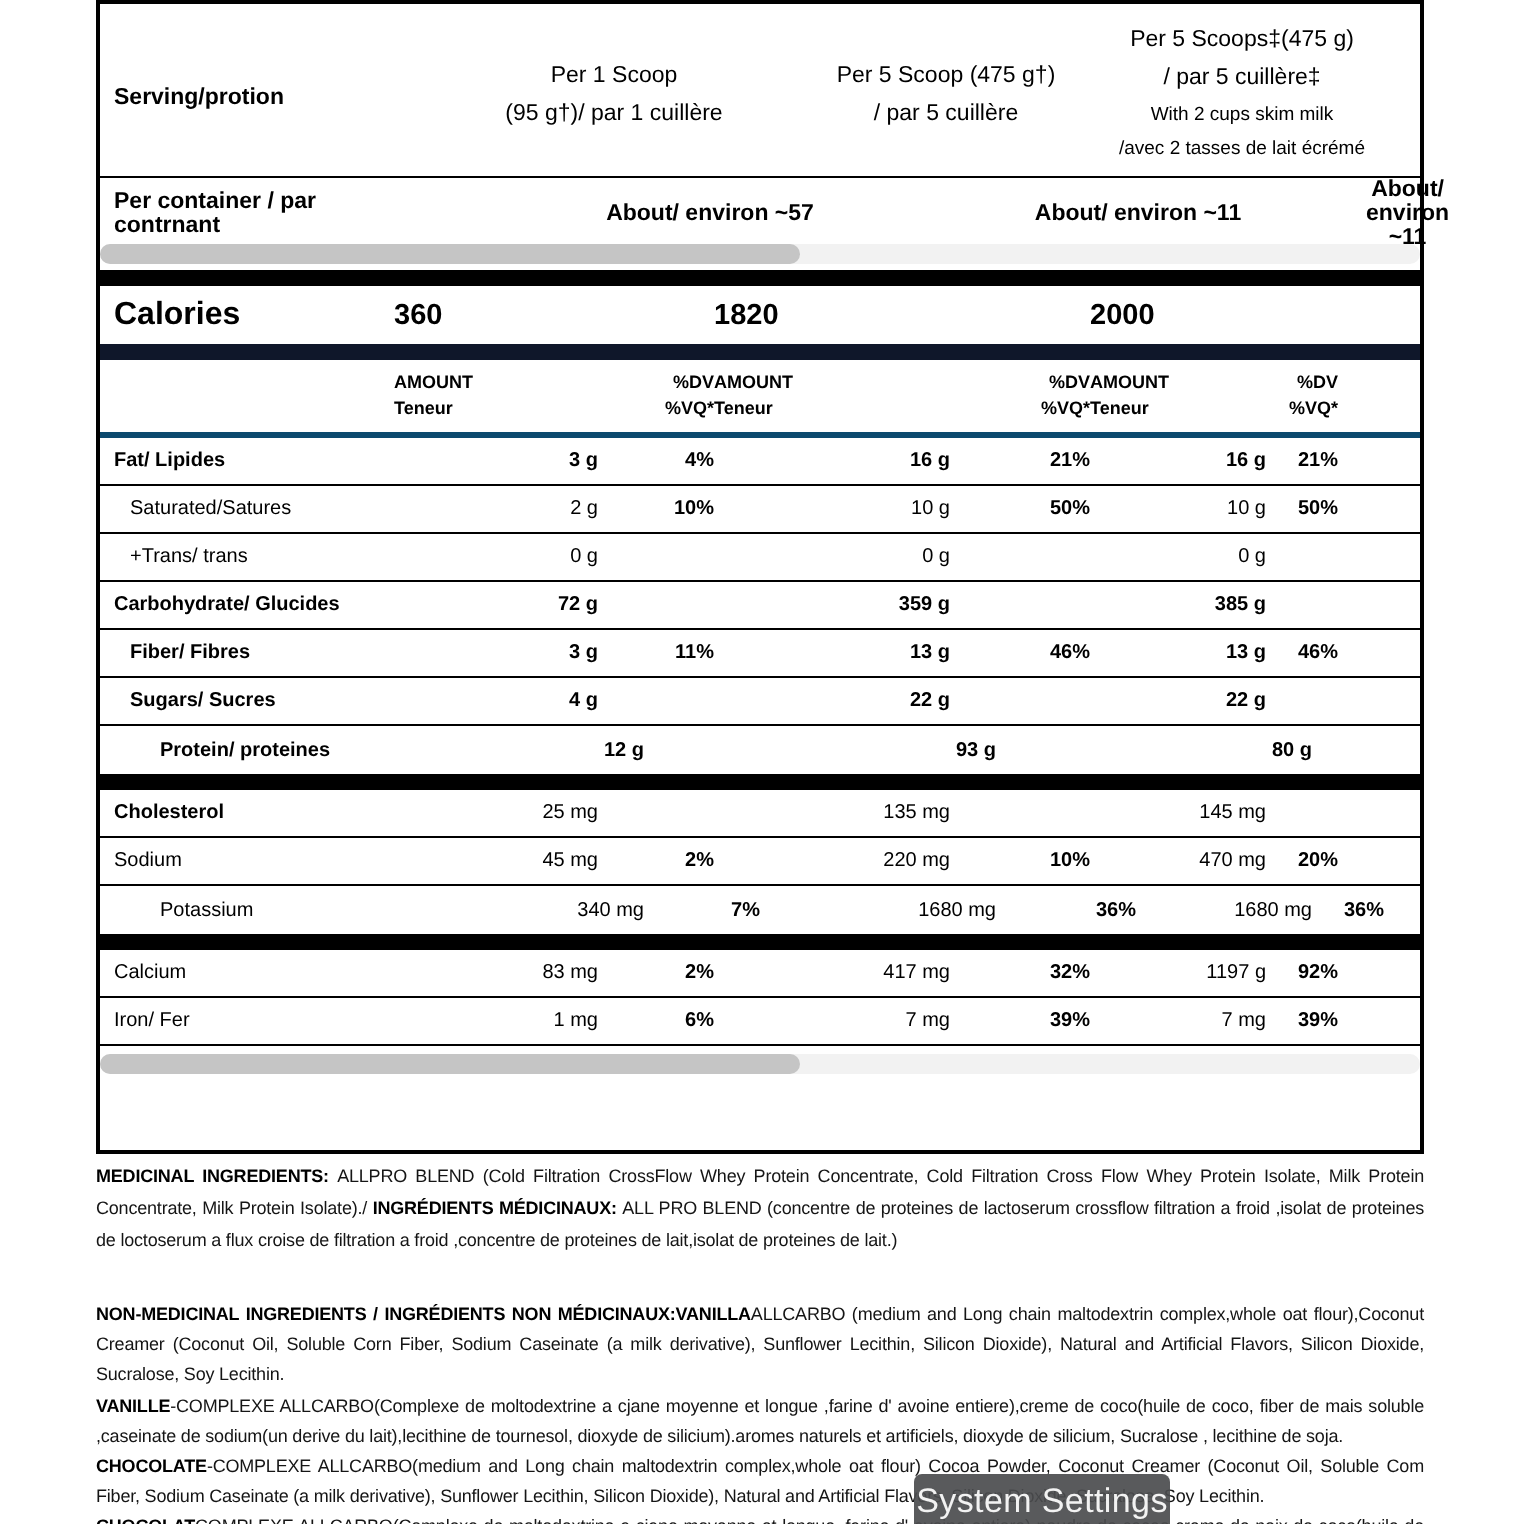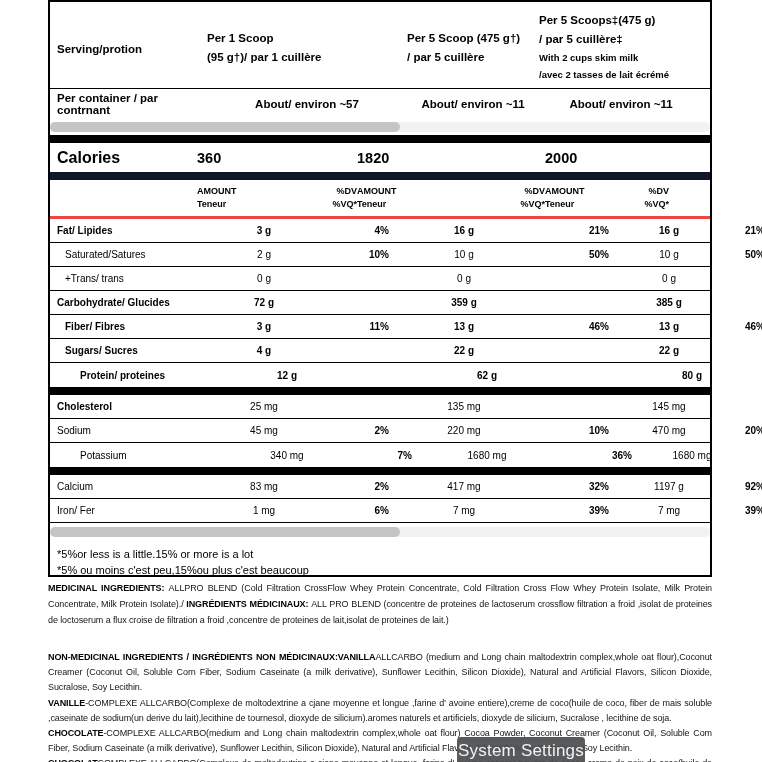--- a/index.html
+++ b/index.html
@@ -7,46 +7,46 @@
               font-family:"Liberation Sans", sans-serif; color:#000; }
   .stage { position:relative; width:762px; height:762px; }
 
   
   .label-box { position:absolute; left:48px; top:0; width:664px; height:577px;
                border:2px solid #000; border-top-width:2px; background:#fff; }
 
   .sgrid { display:grid; grid-template-columns:150px 200px 132px 1fr; padding:0 7px; }
   .serving-header { padding-top:7px; height:87px; border-bottom:1px solid #000; align-items:start; }
   .sh-label { font-weight:700; font-size:11.5px; align-self:center; }
-  .sh-col { text-align:left; font-weight:700; font-size:11.5px; line-height:19px; padding-top:2px; }
+  .sh-col { text-align:center; font-weight:400; font-size:11.5px; line-height:19px; padding-top:2px; }
   .sh-col.first { padding-top:20px; }
   .sh-col .sh-small { font-size:9.5px; line-height:17px; }
-  .container-row { height:29px; align-items:center; font-weight:700; font-size:11.5px; }
+  .container-row { height:29px; align-items:center; font-weight:700; font-size:11.5px;gap:48px; }
   .container-row .cr-val { text-align:center; }
 
   .progress-zone { height:17px; background:#fff; display:flex; align-items:center; }
   .progress-track { width:100%; height:10px; background:#f2f2f2; border-radius:5px; position:relative; }
   .progress-fill { height:10px; border-radius:5px; background:#c5c5c5; width:53%; }
 
   .bar8 { height:8px; background:#000; }
 
   .tgrid { display:grid; grid-template-columns:140px 102px 58px 118px 70px 88px 36px 1fr; padding:0 7px; }
   .calories-row { height:37px; border-bottom:8px solid #0f172a; align-items:center; }
   .cal-label { font-weight:700; font-size:16px; }
   .cal-val { font-weight:700; font-size:14.5px; }
 
-  .col-headers { height:39px; border-bottom:3px solid #ef4444; align-items:center;
+  .col-headers { height:39px; border-bottom:3px solid #0c4a6e; align-items:center;
                  font-size:9px; font-weight:700; line-height:13px; }
   .hd-dv { text-align:right; }
 
-  .n-row { height:24px; border-bottom:1px solid #000; align-items:center; font-size:10px;gap:16px; }
+  .n-row { height:24px; border-bottom:1px solid #000; align-items:center; font-size:10px; }
   .n-row.no-border { border-bottom:none;margin-left:23px; }
   .n-row .n-name { font-weight:400; }
   .n-row.indent .n-name { padding-left:8px; }
-  .n-amt { text-align:center; font-weight:400; }
+  .n-amt { text-align:right; font-weight:400; }
   .n-dv  { text-align:right; font-weight:400; }
   .b { font-weight:700 !important; }
 
   .footnotes { padding:6px 7px 0 7px; font-size:11px; line-height:16px; }
 
   
   .ingredients { position:absolute; left:48px; top:580px; width:664px; }
   .ing-p { font-size:9px; line-height:16px; text-align:justify; color:#151515; letter-spacing:-0.1px; }
   .ing-gap { height:22px; }
   .nonmed .ing-p { line-height:15.2px; }
@@ -196,21 +196,21 @@
           <div class="n-amt b">22 g</div>
           <div class="n-dv b"></div>
           <div class="n-amt b">22 g</div>
           <div class="n-dv b"></div>
           <div></div>
         </div>
         <div class="tgrid n-row no-border">
           <div class="n-name b">Protein/ proteines</div>
           <div class="n-amt b">12 g</div>
           <div class="n-dv b"></div>
-          <div class="n-amt b">62 g</div>
+          <div class="n-amt b">93 g</div>
           <div class="n-dv b"></div>
           <div class="n-amt b">80 g</div>
           <div class="n-dv b"></div>
           <div></div>
         </div>
         <div class="bar8"></div>
         <div class="tgrid n-row">
           <div class="n-name b">Cholesterol</div>
           <div class="n-amt">25 mg</div>
           <div class="n-dv"></div>
@@ -262,24 +262,20 @@
           <div></div>
         </div>
       </div>
 
     <div class="progress-zone">
       <div class="progress-track" style="background: rgb(242, 242, 242);">
         <div class="progress-fill" style="width: 53%; background: rgb(197, 197, 197);"></div>
       </div>
     </div>
 
-    <div class="footnotes">
-      <div>*5%or less is a little.15% or more is a lot</div>
-      <div>*5% ou moins c'est peu,15%ou plus c'est beaucoup</div>
-    </div>
   </div>
 
   <div class="ingredients">
     <p class="ing-p"><span class="ib">MEDICINAL INGREDIENTS: </span><span>ALLPRO BLEND (Cold Filtration CrossFlow Whey Protein Concentrate, Cold Filtration Cross Flow Whey Protein Isolate, Milk Protein Concentrate, Milk Protein Isolate)./ </span><span class="ib">INGRÉDIENTS MÉDICINAUX: </span><span>ALL PRO BLEND (concentre de proteines de lactoserum crossflow filtration a froid ,isolat de proteines de loctoserum a flux croise de filtration a froid ,concentre de proteines de lait,isolat de proteines de lait.)</span></p>
     <div class="ing-gap"></div>
     <div class="nonmed" id="nonmed-container">
         <p class="ing-p"><span class="ib">NON-MEDICINAL INGREDIENTS / INGRÉDIENTS NON MÉDICINAUX:VANILLA</span><span>ALLCARBO (medium and Long chain maltodextrin complex,whole oat flour),Coconut Creamer (Coconut Oil, Soluble Corn Fiber, Sodium Caseinate (a milk derivative), Sunflower Lecithin, Silicon Dioxide), Natural and Artificial Flavors, Silicon Dioxide, Sucralose, Soy Lecithin.</span></p>
         <p class="ing-p"><span class="ib">VANILLE</span><span>-COMPLEXE ALLCARBO(Complexe de moltodextrine a cjane moyenne et longue ,farine d' avoine entiere),creme de coco(huile de coco, fiber de mais soluble ,caseinate de sodium(un derive du lait),lecithine de tournesol, dioxyde de silicium).aromes naturels et artificiels, dioxyde de silicium, Sucralose , lecithine de soja.</span></p>
         <p class="ing-p"><span class="ib">CHOCOLATE</span><span>-COMPLEXE ALLCARBO(medium and Long chain maltodextrin complex,whole oat flour) Cocoa Powder, Coconut Creamer (Coconut Oil, Soluble Com Fiber, Sodium Caseinate (a milk derivative), Sunflower Lecithin, Silicon Dioxide), Natural and Artificial Flavors, Silicon Dioxide, Sucralose, Soy Lecithin.</span></p>
         <p class="ing-p"><span class="ib">CHOCOLAT</span><span>COMPLEXE ALLCARBO(Complexe de moltodextrine a cjane moyenne et longue ,farine d' avoine entiere) poudre de cacao creme de noix de coco(huile de coco,fiber de mais soluble,caseinate de sodium (un derive du lait),le-cithine de tournesol, dioxyde de silicium),aromes naturels et artificiels,dioxyde de silicium, Sucralose,lecithine de soja.</span></p>

